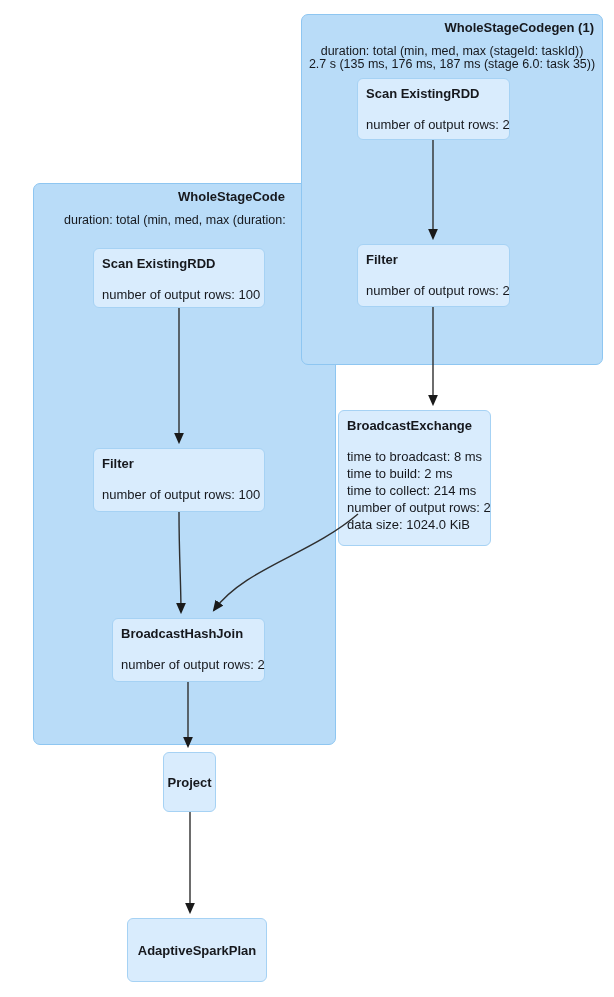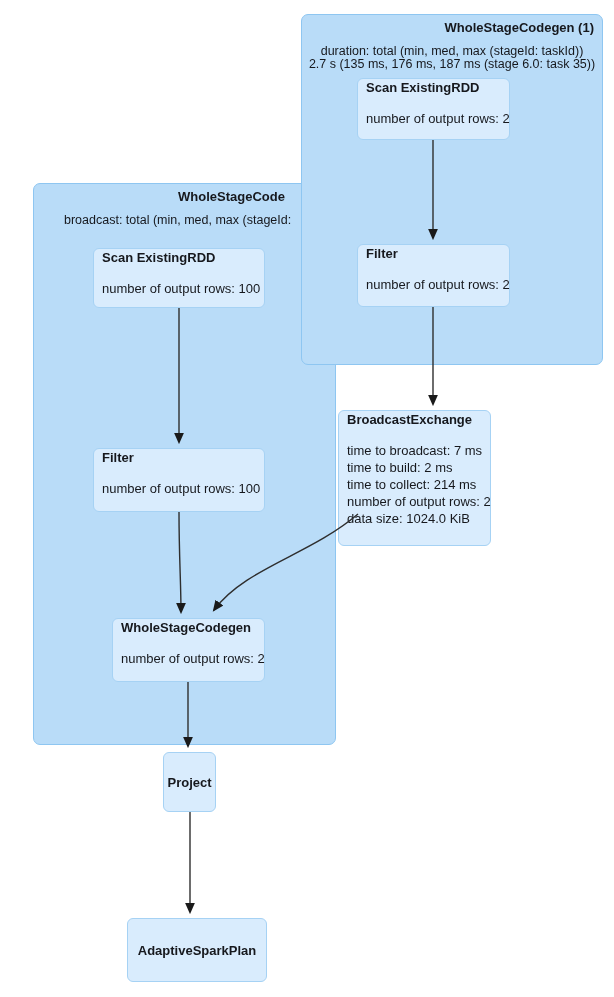--- a/index.html
+++ b/index.html
@@ -18,39 +18,39 @@
   .cluster-title{
     position:absolute;font-weight:bold;font-size:13px;line-height:15px;white-space:pre;
   }
   .cluster-title.right{right:8px;top:5px;text-align:right;}
   .duration{position:absolute;font-size:12.5px;line-height:13px;white-space:pre;}
   .duration.centered{left:0;right:0;text-align:center;}
 
   .node{
     position:absolute;background:var(--node-fill);
     border:1px solid var(--node-border);border-radius:6px;box-sizing:border-box;
-    padding:0 8px;font-size:13px;line-height:17px;white-space:nowrap;
+    padding:6px 8px;font-size:13px;line-height:17px;white-space:nowrap;
   }
   .node-title{font-weight:bold;}
   .node-metrics{margin-top:14px;}
   .node-metrics .metric{line-height:17px;}
   .node.centered{display:flex;align-items:center;justify-content:center;padding:0;}
   .node.centered .node-title{margin:9px;}
 
   svg.edges{position:absolute;left:0;top:0;pointer-events:none;z-index:10;}
   svg.edges path.edge{fill:none;stroke:var(--edge);stroke-width:1.4px;}
 </style>
 </head>
 <body>
 
 <div class="canvas">
 
   <div class="cluster" style="left:33px;top:183px;width:303px;height:562px;">
     <div class="cluster-title" style="left:144px;top:5px;">WholeStageCode</div>
-    <div class="duration" style="left:30px;top:30px;">broadcast: total (min, med, max (stageId:</div>
+    <div class="duration" style="left:30px;top:30px;">duration: total (min, med, max (duration:</div>
   </div>
 
   <div class="cluster" style="left:283px;top:14px;width:302px;height:351px;margin-left:18px;">
     <div class="cluster-title right">WholeStageCodegen (1)</div>
     <div class="duration centered" style="top:30px;">duration: total (min, med, max (stageId: taskId))</div>
     <div class="duration centered" style="top:43px;">2.7 s (135 ms, 176 ms, 187 ms (stage 6.0: task 35))</div>
   </div>
 
   <div class="node" style="left:357px;top:78px;width:153px;height:62px;">
     <div class="node-title">Scan ExistingRDD</div>
@@ -62,21 +62,21 @@
   <div class="node" style="left:357px;top:244px;width:153px;height:63px;">
     <div class="node-title">Filter</div>
     <div class="node-metrics">
       <div class="metric">number of output rows: 2</div>
     </div>
   </div>
 
   <div class="node" style="left:338px;top:410px;width:153px;height:136px;">
     <div class="node-title">BroadcastExchange</div>
     <div class="node-metrics">
-      <div class="metric">time to broadcast: 7 ms</div>
+      <div class="metric">time to broadcast: 8 ms</div>
       <div class="metric">time to build: 2 ms</div>
       <div class="metric">time to collect: 214 ms</div>
       <div class="metric">number of output rows: 2</div>
       <div class="metric">data size: 1024.0 KiB</div>
     </div>
   </div>
 
   <div class="node" style="left:93px;top:248px;width:172px;height:60px;">
     <div class="node-title">Scan ExistingRDD</div>
     <div class="node-metrics">
@@ -85,21 +85,21 @@
   </div>
 
   <div class="node" style="left:93px;top:448px;width:172px;height:64px;">
     <div class="node-title">Filter</div>
     <div class="node-metrics">
       <div class="metric">number of output rows: 100</div>
     </div>
   </div>
 
   <div class="node" style="left:112px;top:618px;width:153px;height:64px;">
-    <div class="node-title">WholeStageCodegen</div>
+    <div class="node-title">BroadcastHashJoin</div>
     <div class="node-metrics">
       <div class="metric">number of output rows: 2</div>
     </div>
   </div>
 
   <div class="node centered" style="left:163px;top:752px;width:53px;height:60px;">
     <div class="node-title">Project</div>
   </div>
 
   <div class="node centered" style="left:127px;top:918px;width:140px;height:64px;">

